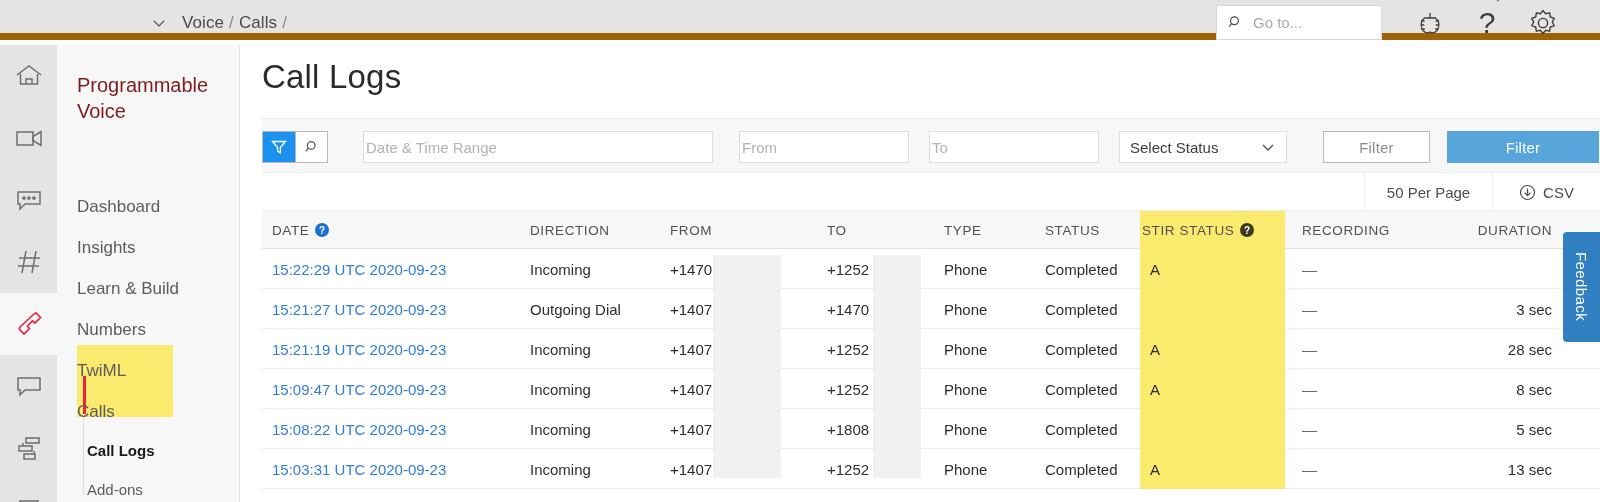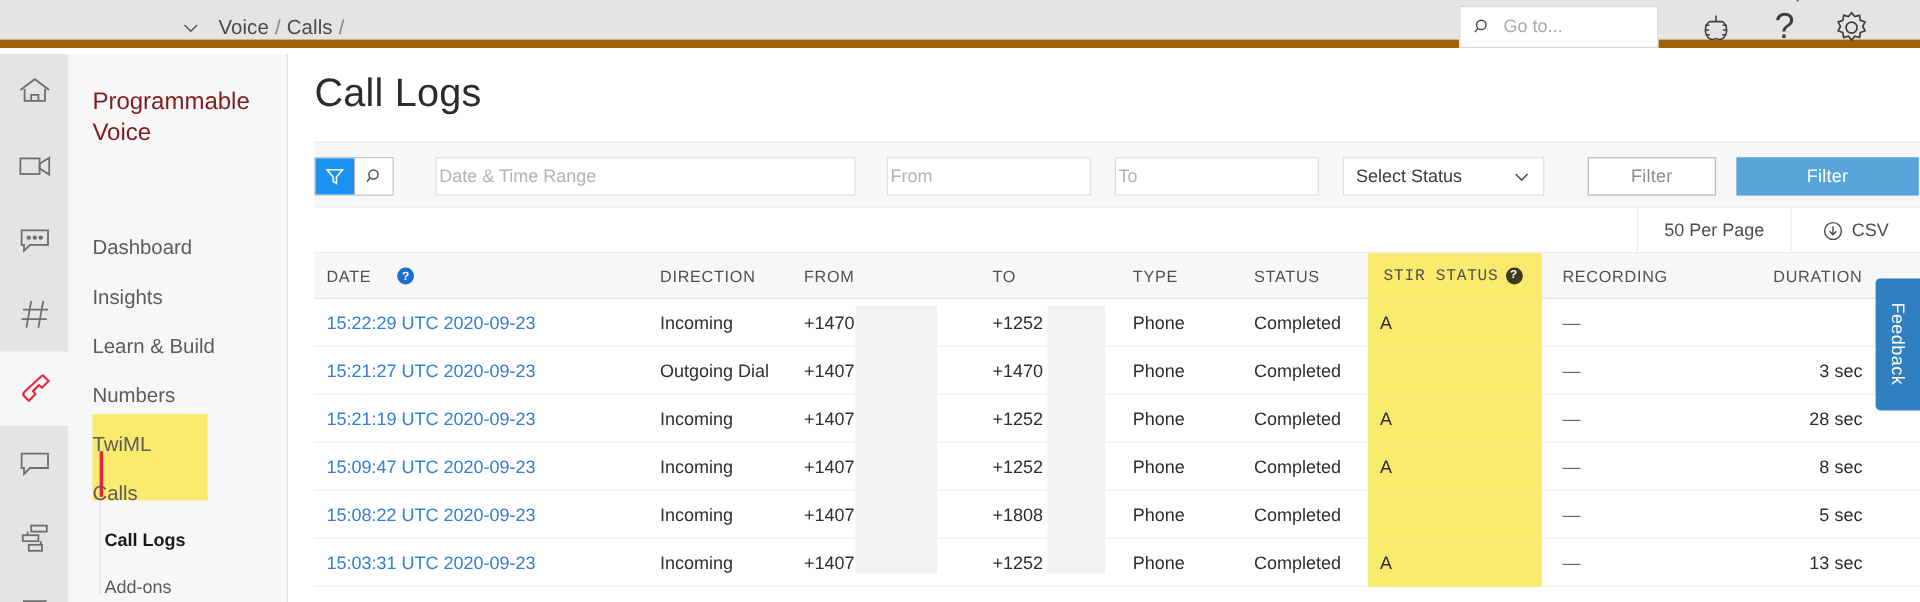--- a/index.html
+++ b/index.html
@@ -169,37 +169,37 @@
   .th {
     position: absolute; top: 0; height: 38px; display: flex; align-items: center;
     font-size: 13.5px; color: #515151; letter-spacing: .6px;
   }
   .th .qmark {
     display: inline-flex; align-items: center; justify-content: center;
     width: 14px; height: 14px; border-radius: 50%;
     background: #1c6fd0; color: #fff; font-size: 10px;
     margin-left: 6px; font-weight: bold;
   }
-  .th.stir { background: #faea6e; padding-left: 13px; font-family: Liberation Mono, monospace; }
+  .th.stir { background: #faea6e; padding-left: 2px; }
   .th.stir .qmark { background: #3b3b1c; }
 
   .row {
     position: relative; height: 40px; border-bottom: 1px solid #ededed;
   }
   .cell {
     position: absolute; top: 0; height: 40px; display: flex; align-items: center;
     font-size: 15px; color: #2e2e2e; white-space: nowrap;
   }
   .cell.date { color: #2f7ed8; text-align: center; }
   .cell.stir { background: #faea6e; padding-left: 10px; }
   .cell.muted { color: #6a6a6a; }
 
   
-  .c-date { left: 10px;   width: 250px; gap: 16px; }
-  .c-dir  { left: 268px;  width: 130px; margin-left: 20px; }
+  .c-date { left: 10px;   width: 250px; }
+  .c-dir  { left: 268px;  width: 130px; }
   .c-from { left: 408px;  width: 145px; }
   .c-to   { left: 565px;  width: 145px; }
   .c-type { left: 682px;  width: 80px;  justify-content: flex-start; }
   .c-stat { left: 783px;  width: 115px; }
   .c-stir { left: 878px;  width: 145px; }
   .c-rec  { left: 1040px; width: 120px; }
   .c-dur  { left: 1180px; width: 110px; justify-content: flex-end; }
 
   .redaction { position: absolute; background: #f1f1f1; z-index: 5; }
   #redaction-from { left: 713px; top: 255px; width: 68px; height: 223px; }

